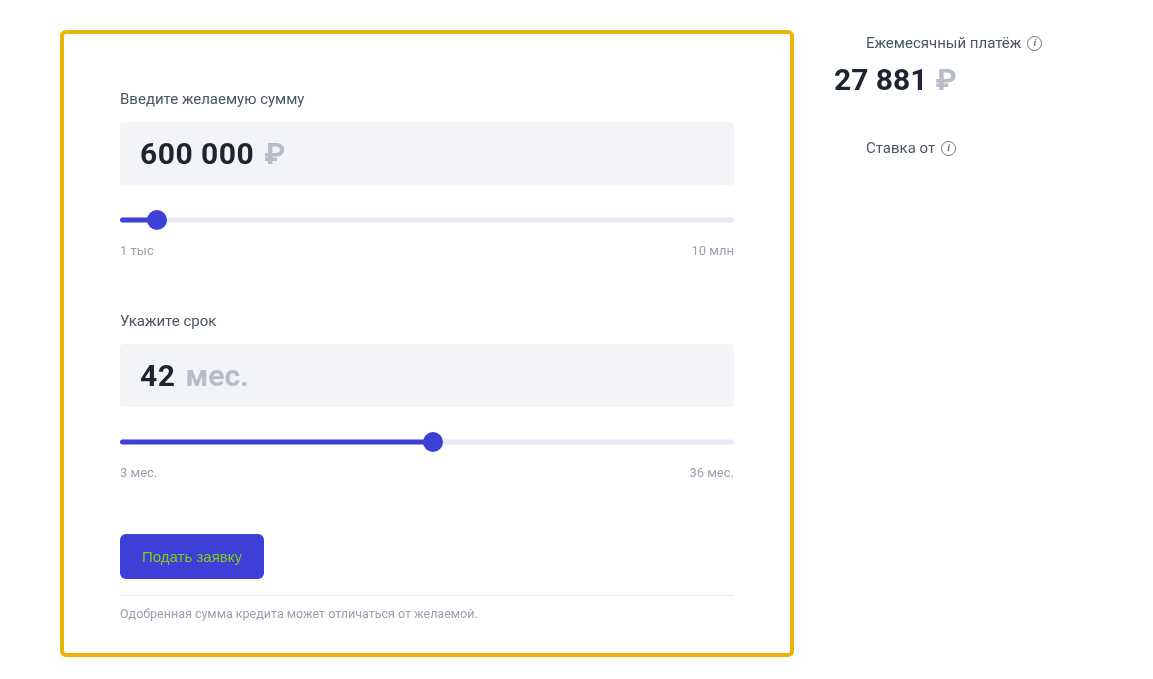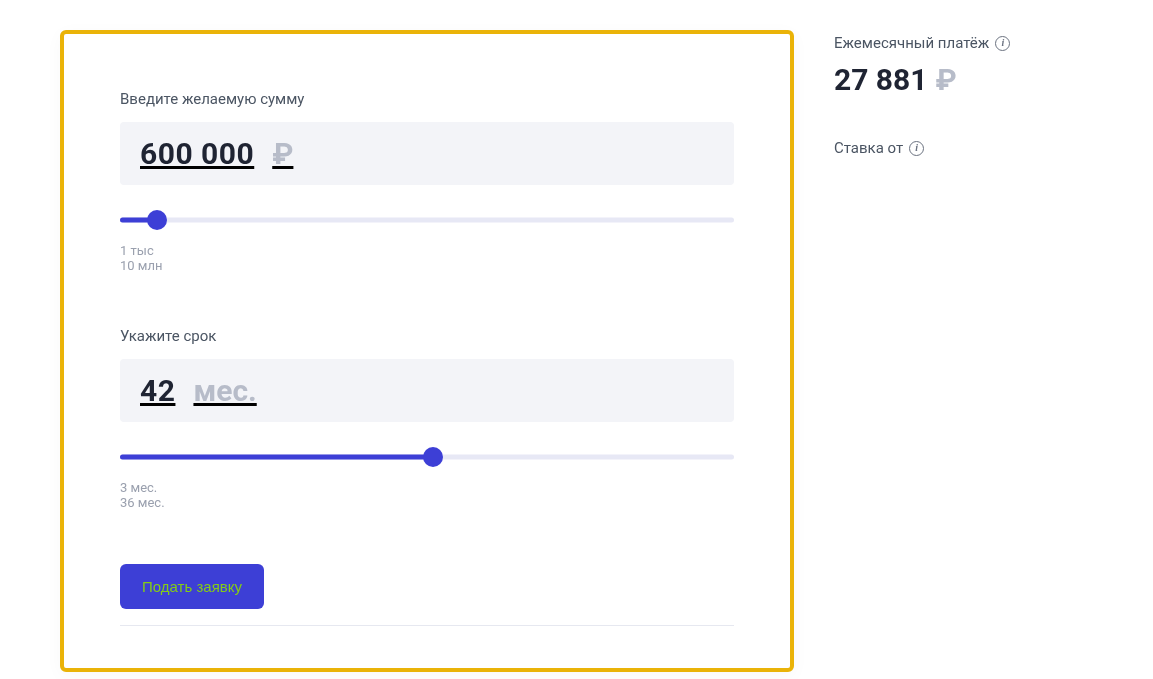--- a/index.html
+++ b/index.html
@@ -23,23 +23,22 @@
     color: #4b5563;
     font-size: 15px;
     margin-bottom: 14px;
   }
   .value-box {
     background: #f3f4f8;
     border-radius: 4px;
     padding: 14px 20px;
     display: flex;
     align-items: center;
-    gap: 18px;
+    gap: 10px;
     min-height: 62px;
-    text-decoration: underline;
   }
   .value-main {
     font-size: 30px;
     font-weight: 700;
     color: #1f2433;
     letter-spacing: 0.5px;
   }
   .value-unit {
     font-size: 30px;
     font-weight: 700;
@@ -74,21 +73,20 @@
     border-radius: 50%;
     transform: translate(-50%, -50%);
     cursor: pointer;
   }
   .slider-ends {
     display: flex;
     justify-content: space-between;
     margin-top: 12px;
     font-size: 13px;
     color: #9aa0ae;
-    flex-direction: column;
   }
   .block-gap { height: 54px; }
   .submit-btn {
     background: #3d3fd6;
     color: #84cc16;
     font-size: 15px;
     font-weight: 500;
     border: none;
     border-radius: 6px;
     padding: 14px 22px;
@@ -108,20 +106,21 @@
     padding-top: 4px;
     width: 270px;
   }
   .side-label {
     display: flex;
     align-items: center;
     gap: 6px;
     color: #4b5563;
     font-size: 15px;
     margin-bottom: 10px;
+    margin-left: 32px;
   }
   .info-icon {
     width: 15px; height: 15px;
     border: 1.5px solid #6b7280;
     border-radius: 50%;
     display: inline-flex;
     align-items: center;
     justify-content: center;
     font-size: 10px;
     font-weight: 700;
@@ -177,20 +176,21 @@
       <div class="slider-thumb" style="left:51%"></div>
     </div>
     <div class="slider-ends">
       <span>3 мес.</span>
       <span>36 мес.</span>
     </div>
 
     <button class="submit-btn">Подать заявку</button>
 
     <hr class="divider">
+    <div class="disclaimer">Одобренная сумма кредита может отличаться от желаемой.</div>
   </div>
 
   <div class="side">
     <div class="side-label">
       <span>Ежемесячный платёж</span>
       <span class="info-icon">i</span>
     </div>
     <div class="side-value">
       <span>27 881</span>
       <span class="side-unit">₽</span>

